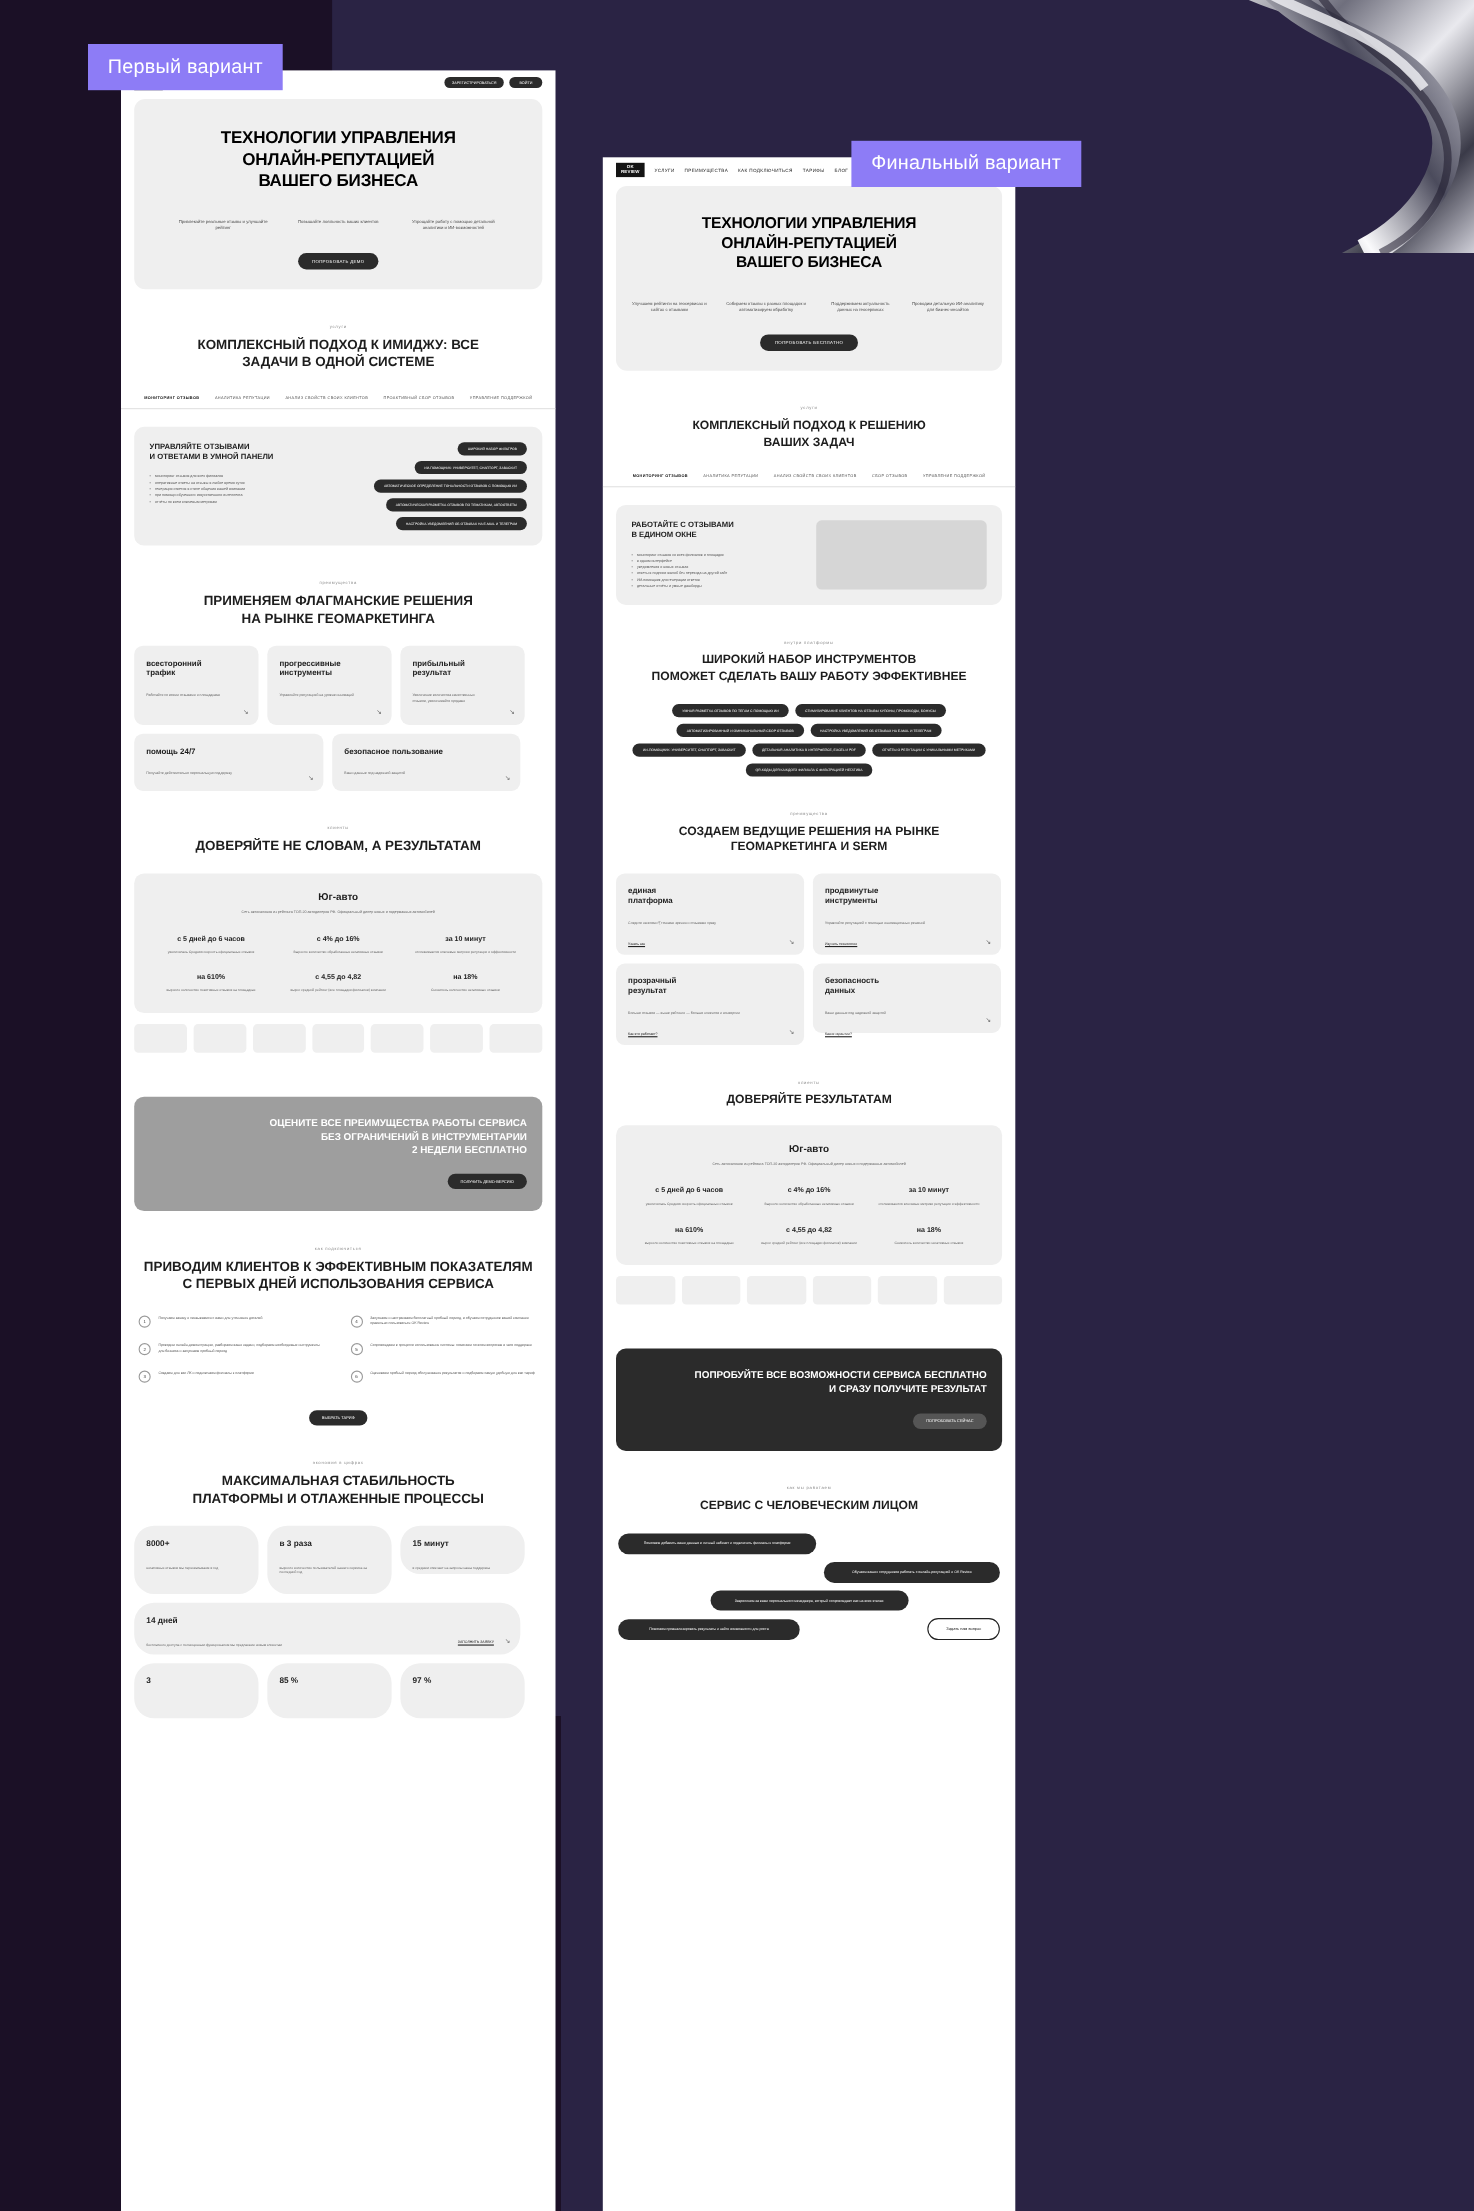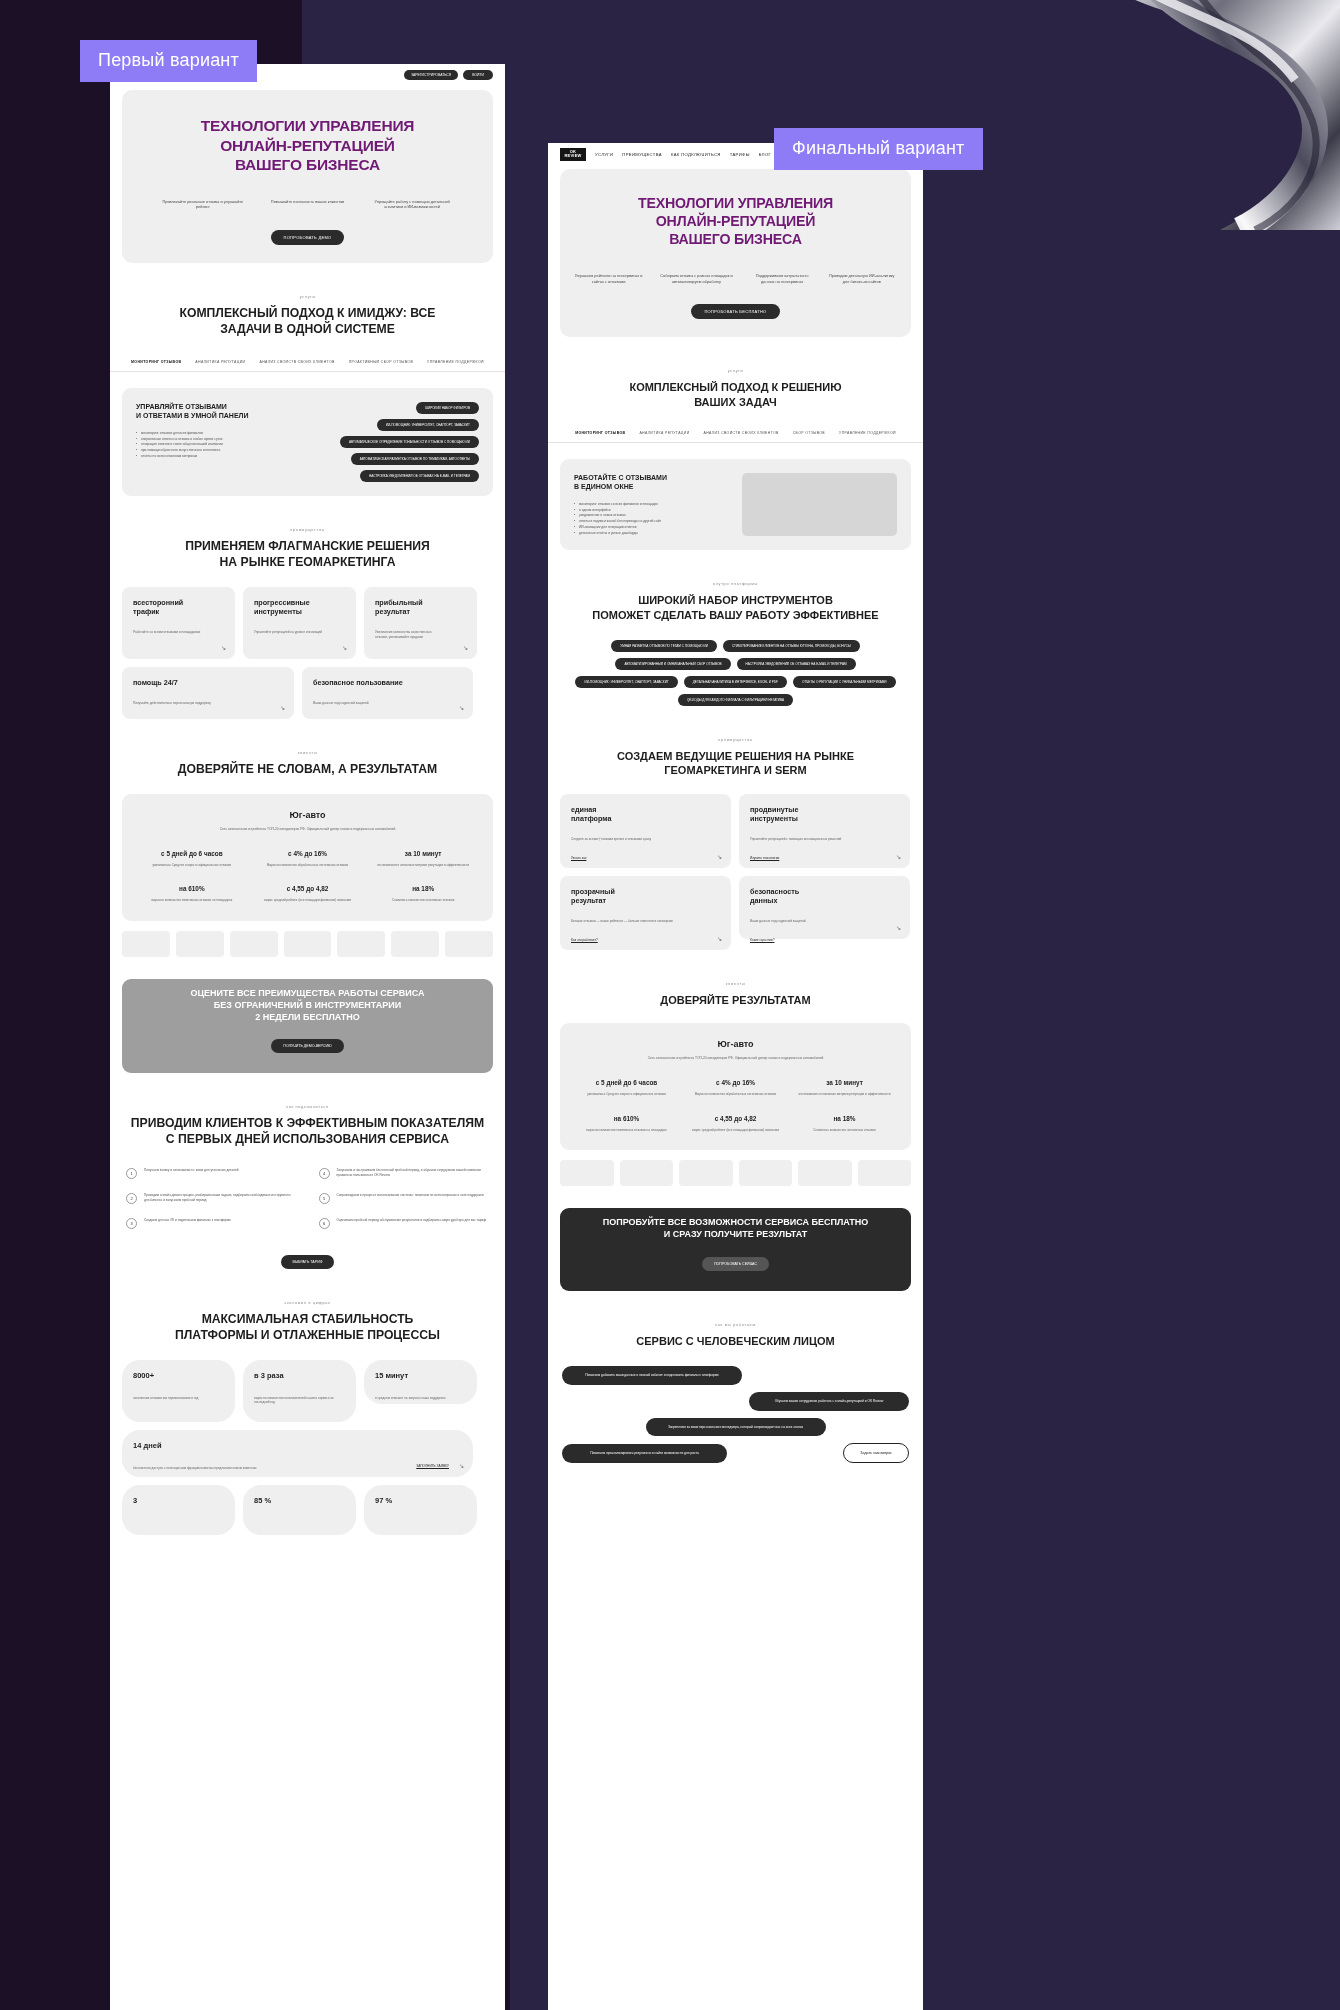--- a/index.html
+++ b/index.html
@@ -35,21 +35,21 @@
   .logo { width:26px; height:13px; background:#141414; color:#fff; font-size:4px;
           display:flex; flex-direction:column; justify-content:center; align-items:center;
           font-weight:bold; line-height:1.05; letter-spacing:.2px; }
   .navlinks { display:flex; gap:9px; }
   .navlinks span { font-size:4.2px; color:#222; letter-spacing:.35px; white-space:nowrap; }
   .navbtns { margin-left:auto; display:flex; gap:5px; }
   .nb1 { background:#2b2b2b; color:#fff; font-size:3.4px; border-radius:9px; padding:3px 7px; white-space:nowrap; }
   .nb2 { background:#2b2b2b; color:#fff; font-size:3.4px; border-radius:9px; padding:3px 9px; white-space:nowrap; }
 
   .hero { background:#efefef; border-radius:10px; margin:4px 12px 0 12px; padding:26px 14px 18px 14px; text-align:center; }
-  .hero h1 { font-size:15.5px; line-height:1.26; color:#701a75; font-weight:bold; letter-spacing:-.2px; }
+  .hero h1 { font-size:15.5px; line-height:1.26; color:#000000; font-weight:bold; letter-spacing:-.2px; }
   #page2 .hero h1 { font-size:14.2px; }
   .hero .cols { display:flex; justify-content:center; gap:22px; margin-top:24px; }
   .hero .cols div { font-size:3.9px; color:#4a4a4a; line-height:1.5; max-width:92px; }
   .heroBtn { display:inline-block; margin-top:20px; background:#2b2b2b; color:#fff;
              font-size:4px; padding:5px 13px; border-radius:11px; letter-spacing:.3px; }
 
   .eyebrow { text-align:center; font-size:3.8px; color:#8a8a8a; letter-spacing:.7px; margin-top:32px; }
   .sectionTitle { text-align:center; font-size:12.2px; line-height:1.3; color:#1d1d1d;
                   font-weight:bold; margin-top:7px; }
   #page2 .sectionTitle { font-size:11px; }
@@ -82,21 +82,21 @@
   .statbox h3 { font-size:9px; color:#1d1d1d; font-weight:bold; }
   .statbox .sub { font-size:3.3px; color:#666; line-height:1.55; margin-top:7px; }
   .statrow { display:flex; justify-content:space-around; margin-top:18px; }
   .statrow .it { width:30%; }
   .statrow .it b { font-size:6.4px; color:#1d1d1d; display:block; }
   .statrow .it span { font-size:3.1px; color:#666; line-height:1.5; display:block; margin-top:6px; }
 
   .logostrip { display:flex; gap:6px; margin:10px 12px 0 12px; }
   .logostrip div { flex:1; height:26px; background:#efefef; border-radius:4px; }
 
-  .cta { border-radius:9px; margin:22px 12px 0 12px; padding:8px 14px 20px 14px; text-align:center; }
+  .cta { border-radius:9px; margin:40px 12px 0 12px; padding:18px 14px 20px 14px; text-align:right; }
   .cta h3 { font-size:9px; line-height:1.35; color:#fff; font-weight:bold; }
   .cta .btn { display:inline-block; margin-top:16px; background:#2b2b2b; color:#fff;
               font-size:3.6px; padding:5px 12px; border-radius:10px; }
   #cta1 { background:#9e9e9e; }
   #cta1 .btn { background:#2b2b2b; }
   #cta2 { background:#2b2b2b; }
   #cta2 .btn { background:#555; }
 
   .steps { display:flex; gap:22px; margin:20px 16px 0 16px; }
   .steps ol { list-style:none; flex:1; }

